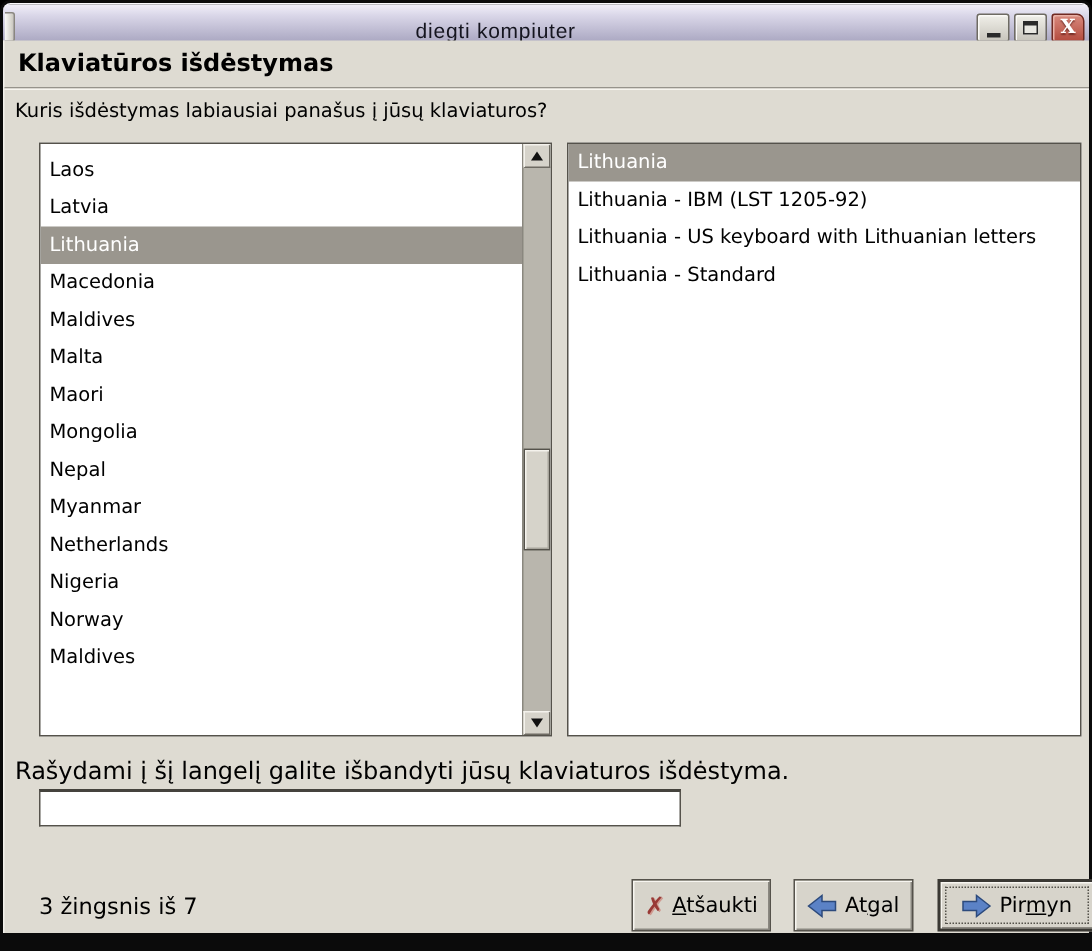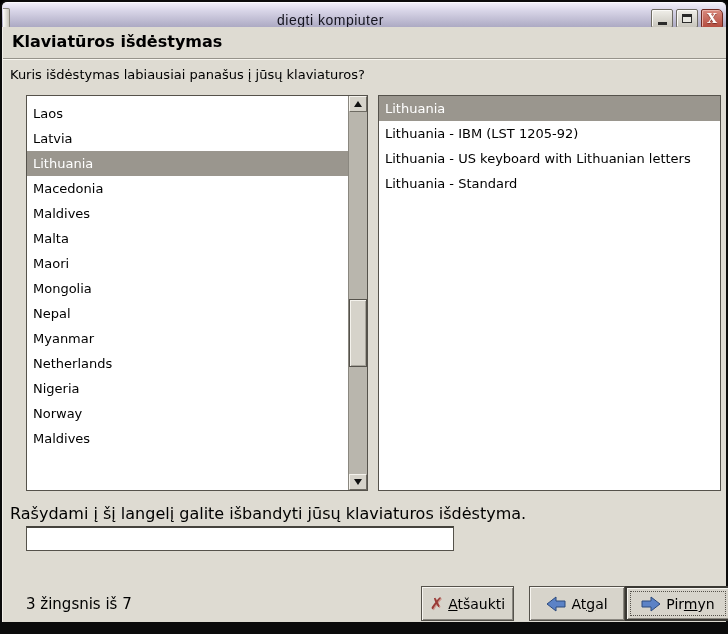--- a/index.html
+++ b/index.html
@@ -107,21 +107,21 @@
   .btn {
     position:absolute; top:559px; height:35px; box-sizing:border-box;
     background:var(--button_bg,#d7d4cb);
     border:1px solid #55524b;
     box-shadow:inset 1px 1px 0 #f7f5f0, inset -1px -1px 0 #8a8780;
     display:flex; align-items:center; justify-content:center; gap:5px;
     font-size:14px; color:#000; cursor:default;
   }
   .btn .accel { text-decoration:underline; }
   .btn-cancel  { left:418px; width:93px; }
-  .btn-back    { left:526px; width:96px; }
+  .btn-back    { left:526px; width:80px; }
   .btn-forward {
     left:622px; width:106px;
     border:2px solid #3a3833;
     outline:1px dotted #55524b; outline-offset:-6px;
   }
   .x-icon {
     color:var(--cancel_x_red,#993a36); font-weight:bold; font-size:16px; line-height:1;
     text-shadow:1px 1px 0 #cf9a90;
   }
   .arrow-svg { display:block; }

